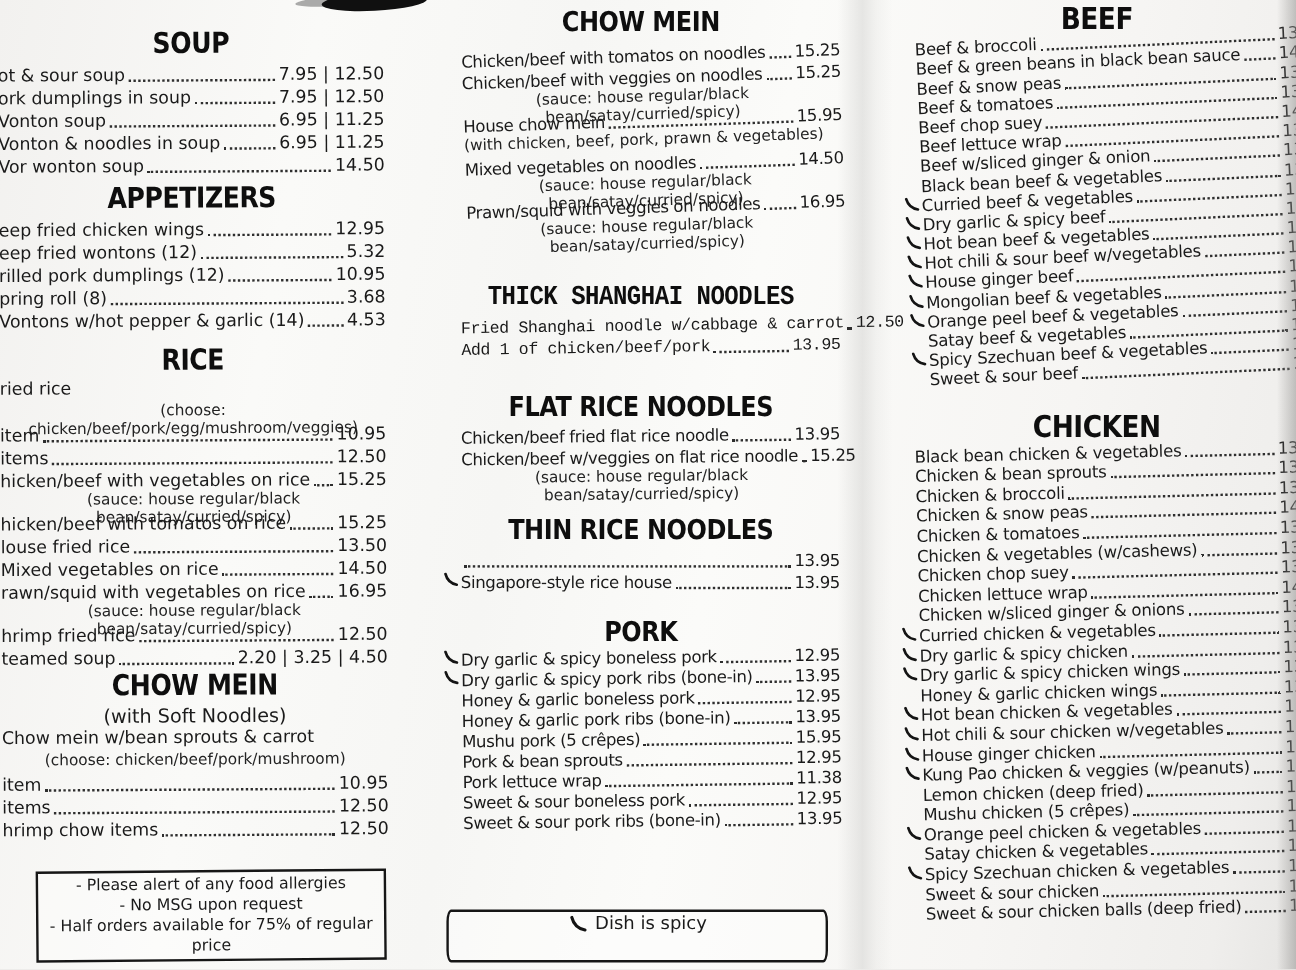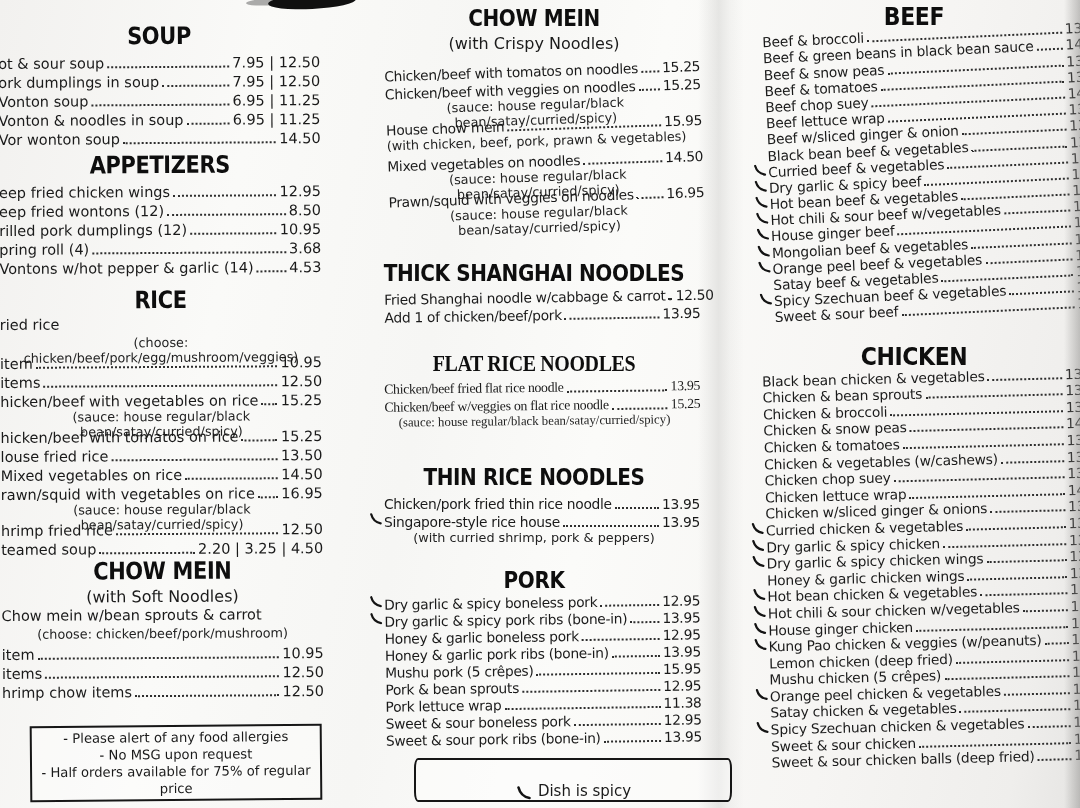--- a/index.html
+++ b/index.html
@@ -38,39 +38,39 @@
   .col-middle .note{height:17.5px;}
   .plain{font-size:14.5px;height:19px;}
   .spicy{position:absolute;left:0;bottom:3px;width:16px;height:13px;}
   .col-middle .spicy{bottom:4px;}
   .sp{width:15px;height:12px;display:block;}
   
   .s-c0-1{margin-top:6px;}
   .s-c0-2{margin-top:12px;}
   .s-c0-3{margin-top:2px;}
   .s-c1-0 .items{margin-top:12px;transform:rotate(-1.9deg);}
-  .s-c1-1{margin-top:32px;}
+  .s-c1-1{margin-top:32px;font-family:Liberation Mono, monospace;}
   .s-c1-1 .items{transform:rotate(-0.9deg);}
-  .s-c1-2{margin-top:26px;font-family:Liberation Serif, serif;}
+  .s-c1-2{margin-top:26px;}
   .s-c1-2 .items{transform:rotate(-0.7deg);}
-  .s-c1-3{margin-top:32px;}
+  .s-c1-3{margin-top:20px;}
   .s-c1-4{margin-top:20px;}
   .s-c1-4 .items{transform:rotate(-0.8deg);}
   .s-c1-4 .row{height:17px;}
   .s-c2-0 .items{margin-top:6px;transform:rotate(-2.6deg);}
   .s-c2-1{margin-top:18px;}
   .s-c2-1 .items{margin-top:4px;transform:rotate(-1.4deg);}
   .s-c2-1 .row{height:16.6px;}
   
   .infobox{position:absolute;left:30px;top:725px;width:288px;height:72px;
     border:2px solid #161616;display:flex;flex-direction:column;justify-content:center;
     text-align:center;font-size:13.2px;line-height:17px;transform:rotate(-0.5deg);background:rgba(255,255,255,.35);}
   .legendbox{position:absolute;left:372px;top:758px;width:314px;height:40px;
-    border:2px solid #161616;border-radius:4px/10px;display:flex;align-items:flex-end;justify-content:center;
-    font-size:15px;background:rgba(255,255,255,.4);margin-left:42px;}
+    border:2px solid #161616;border-radius:4px/10px;display:flex;align-items:flex-start;justify-content:center;
+    font-size:15px;background:rgba(255,255,255,.4);}
   .legendbox .sp{width:17px;height:14px;margin-right:6px;margin-top:3px;}
 </style>
 </head>
 <body>
 
 <div class="page">
   <div class="smudge2"></div>
   <div class="smudge"></div>
   <div class="fold-shadow"></div>
 
@@ -109,29 +109,29 @@
         <div class="sec-title">APPETIZERS</div>
         <div class="items">
           <div class="row">
             <span class="nm">eep fried chicken wings</span>
             <span class="dots"></span>
             <span class="pr">12.95</span>
           </div>
           <div class="row">
             <span class="nm">eep fried wontons (12)</span>
             <span class="dots"></span>
-            <span class="pr">8.50</span>
+            <span class="pr">5.32</span>
           </div>
           <div class="row">
             <span class="nm">rilled pork dumplings (12)</span>
             <span class="dots"></span>
             <span class="pr">10.95</span>
           </div>
           <div class="row">
-            <span class="nm">pring roll (4)</span>
+            <span class="nm">pring roll (8)</span>
             <span class="dots"></span>
             <span class="pr">3.68</span>
           </div>
           <div class="row">
             <span class="nm">Vontons w/hot pepper &amp; garlic (14)</span>
             <span class="dots"></span>
             <span class="pr">4.53</span>
           </div>
         </div>
       </div>
@@ -209,21 +209,20 @@
             <span class="nm">hrimp chow items</span>
             <span class="dots"></span>
             <span class="pr">12.50</span>
           </div>
         </div>
       </div>
     </div>
   <div class="col col-middle">
       <div class="sec s-c1-0">
         <div class="sec-title">CHOW MEIN</div>
-        <div class="sec-sub">(with Crispy Noodles)</div>
         <div class="items">
           <div class="row">
             <span class="nm">Chicken/beef with tomatos on noodles</span>
             <span class="dots"></span>
             <span class="pr">15.25</span>
           </div>
           <div class="row">
             <span class="nm">Chicken/beef with veggies on noodles</span>
             <span class="dots"></span>
             <span class="pr">15.25</span>
@@ -277,35 +276,33 @@
             <span class="dots"></span>
             <span class="pr">15.25</span>
           </div>
           <div class="note">(sauce: house regular/black bean/satay/curried/spicy)</div>
         </div>
       </div>
       <div class="sec s-c1-3">
         <div class="sec-title">THIN RICE NOODLES</div>
         <div class="items">
           <div class="row">
-            <span class="nm">Chicken/pork fried thin rice noodle</span>
             <span class="dots"></span>
             <span class="pr">13.95</span>
           </div>
           <div class="row">
             <span class="spicy">
               <svg class="sp" viewBox="0 0 16 14">
                 <path d="M3 1.5 C4.5 7.5 8.5 11 14 12" fill="none" stroke="#141414" stroke-width="2.6" stroke-linecap="round"></path>
               </svg>
             </span>
             <span class="nm">Singapore-style rice house</span>
             <span class="dots"></span>
             <span class="pr">13.95</span>
           </div>
-          <div class="note">(with curried shrimp, pork &amp; peppers)</div>
         </div>
       </div>
       <div class="sec s-c1-4">
         <div class="sec-title">PORK</div>
         <div class="items">
           <div class="row">
             <span class="spicy">
               <svg class="sp" viewBox="0 0 16 14">
                 <path d="M3 1.5 C4.5 7.5 8.5 11 14 12" fill="none" stroke="#141414" stroke-width="2.6" stroke-linecap="round"></path>
               </svg>

